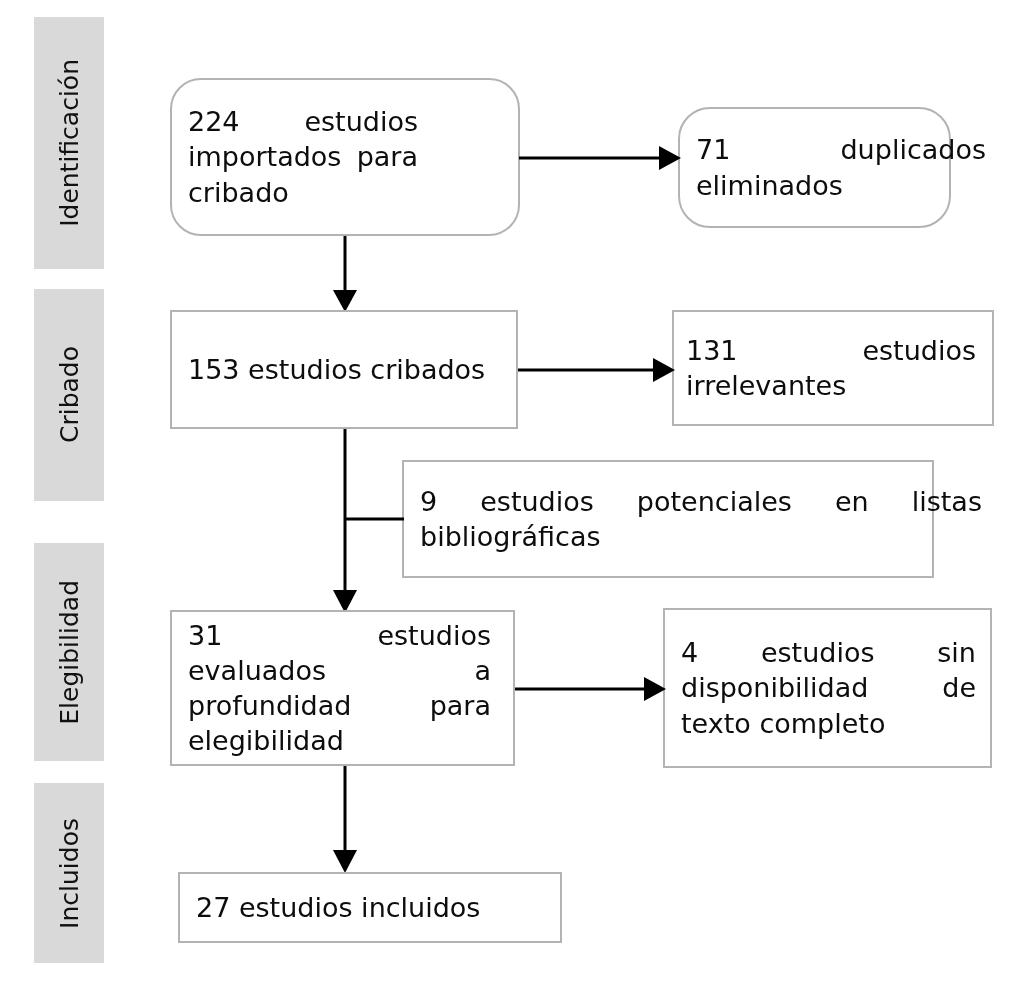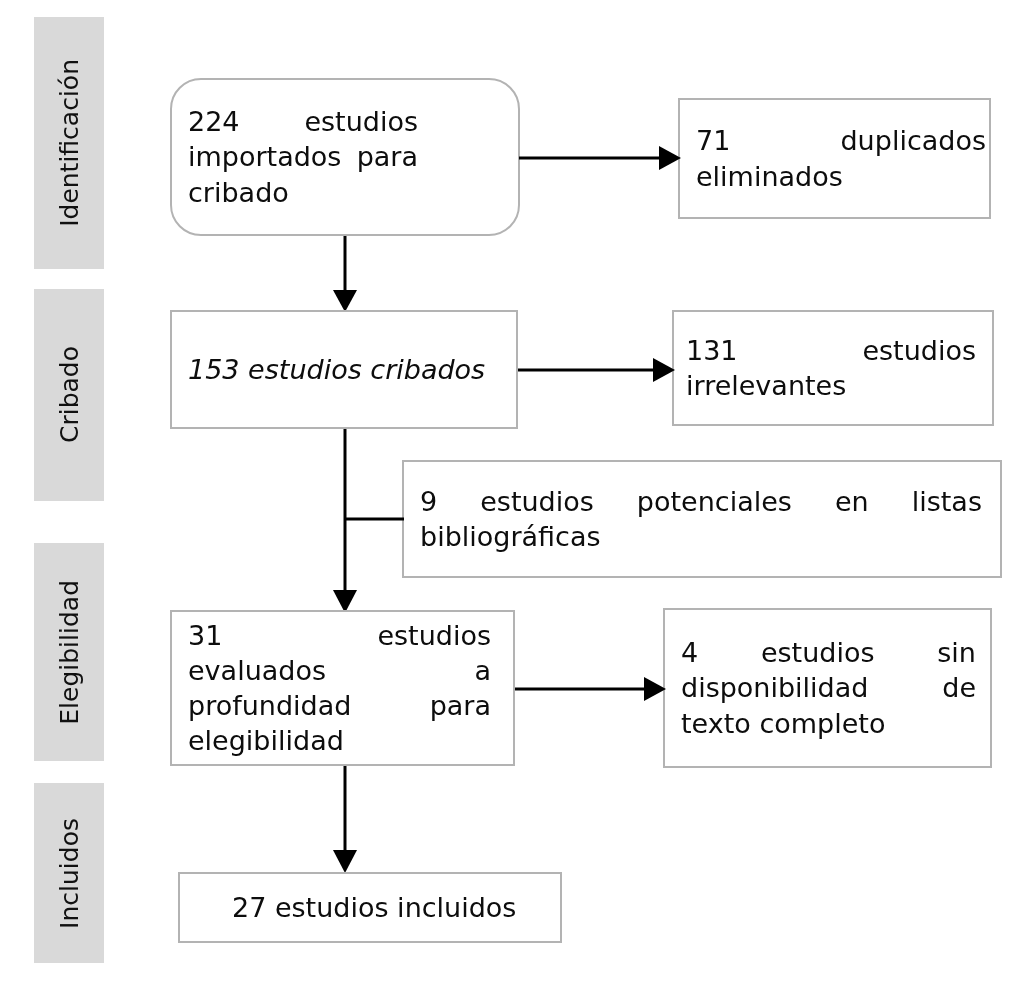--- a/index.html
+++ b/index.html
@@ -96,54 +96,54 @@
   </div>
 
   <div class="stage-band" style="left:34px; top:783px; width:70px; height:180px;">
     <span class="stage-label">Incluidos</span>
   </div>
 
   <div class="flow-box" style="left:170px; top:78px; width:350px; height:158px;border-radius:31px;">
     <div class="box-text" style="width:230px;">224 estudios importados para cribado</div>
   </div>
 
-  <div class="flow-box" style="left:678px; top:98px; width:313px; height:121px;">
+  <div class="flow-box" style="left:678px; top:107px; width:273px; height:121px;border-radius:32px;">
     <div class="box-text" style="width:290px;">71 duplicados eliminados</div>
   </div>
 
   <div class="edge" style="left:519px; top:143px; width:162px; height:30px;">
     <svg width="162" height="30" viewBox="0 0 162 30">
       <line x1="0" y1="15" x2="142" y2="15"></line>
       <polygon class="head" points="140,3 162,15 140,27"></polygon>
     </svg>
   </div>
 
   <div class="edge" style="left:330px; top:236px; width:30px; height:76px;">
     <svg width="30" height="76" viewBox="0 0 30 76">
       <line x1="15" y1="0" x2="15" y2="56"></line>
       <polygon class="head" points="3,54 27,54 15,76"></polygon>
     </svg>
   </div>
 
-  <div class="flow-box" style="left:170px; top:310px; width:348px; height:119px;font-style:italic;">
+  <div class="flow-box" style="left:170px; top:310px; width:348px; height:119px;">
     <div class="box-text" style="width:305px;">153 estudios cribados</div>
   </div>
 
   <div class="flow-box" style="left:672px; top:310px; width:322px; height:116px;align-items:flex-end;">
     <div class="box-text" style="width:290px;">131 estudios irrelevantes</div>
   </div>
 
   <div class="edge" style="left:518px; top:355px; width:157px; height:30px;">
     <svg width="157" height="30" viewBox="0 0 157 30">
       <line x1="0" y1="15" x2="137" y2="15"></line>
       <polygon class="head" points="135,3 157,15 135,27"></polygon>
     </svg>
   </div>
 
-  <div class="flow-box" style="left:402px; top:460px; width:600px; height:118px;">
+  <div class="flow-box" style="left:402px; top:460px; width:532px; height:118px;">
     <div class="box-text" style="width:562px;">9 estudios potenciales en listas bibliográficas</div>
   </div>
 
   <div class="edge" style="left:330px; top:429px; width:90px; height:184px;">
     <svg width="90" height="184" viewBox="0 0 90 184">
       <line x1="15" y1="0" x2="15" y2="163"></line>
       <polygon class="head" points="3,161 27,161 15,184"></polygon>
       <line class="stem" x1="15" y1="90" x2="74" y2="90"></line>
     </svg>
   </div>
@@ -163,17 +163,17 @@
     </svg>
   </div>
 
   <div class="edge" style="left:330px; top:766px; width:30px; height:107px;">
     <svg width="30" height="107" viewBox="0 0 30 107">
       <line x1="15" y1="0" x2="15" y2="86"></line>
       <polygon class="head" points="3,84 27,84 15,107"></polygon>
     </svg>
   </div>
 
-  <div class="flow-box" style="left:178px; top:872px; width:384px; height:71px;padding-left:36px;">
+  <div class="flow-box" style="left:178px; top:872px; width:384px; height:71px;">
     <div class="box-text center-single" style="width:350px;">27 estudios incluidos</div>
   </div>
 
 </div>
 
 </body></html>

